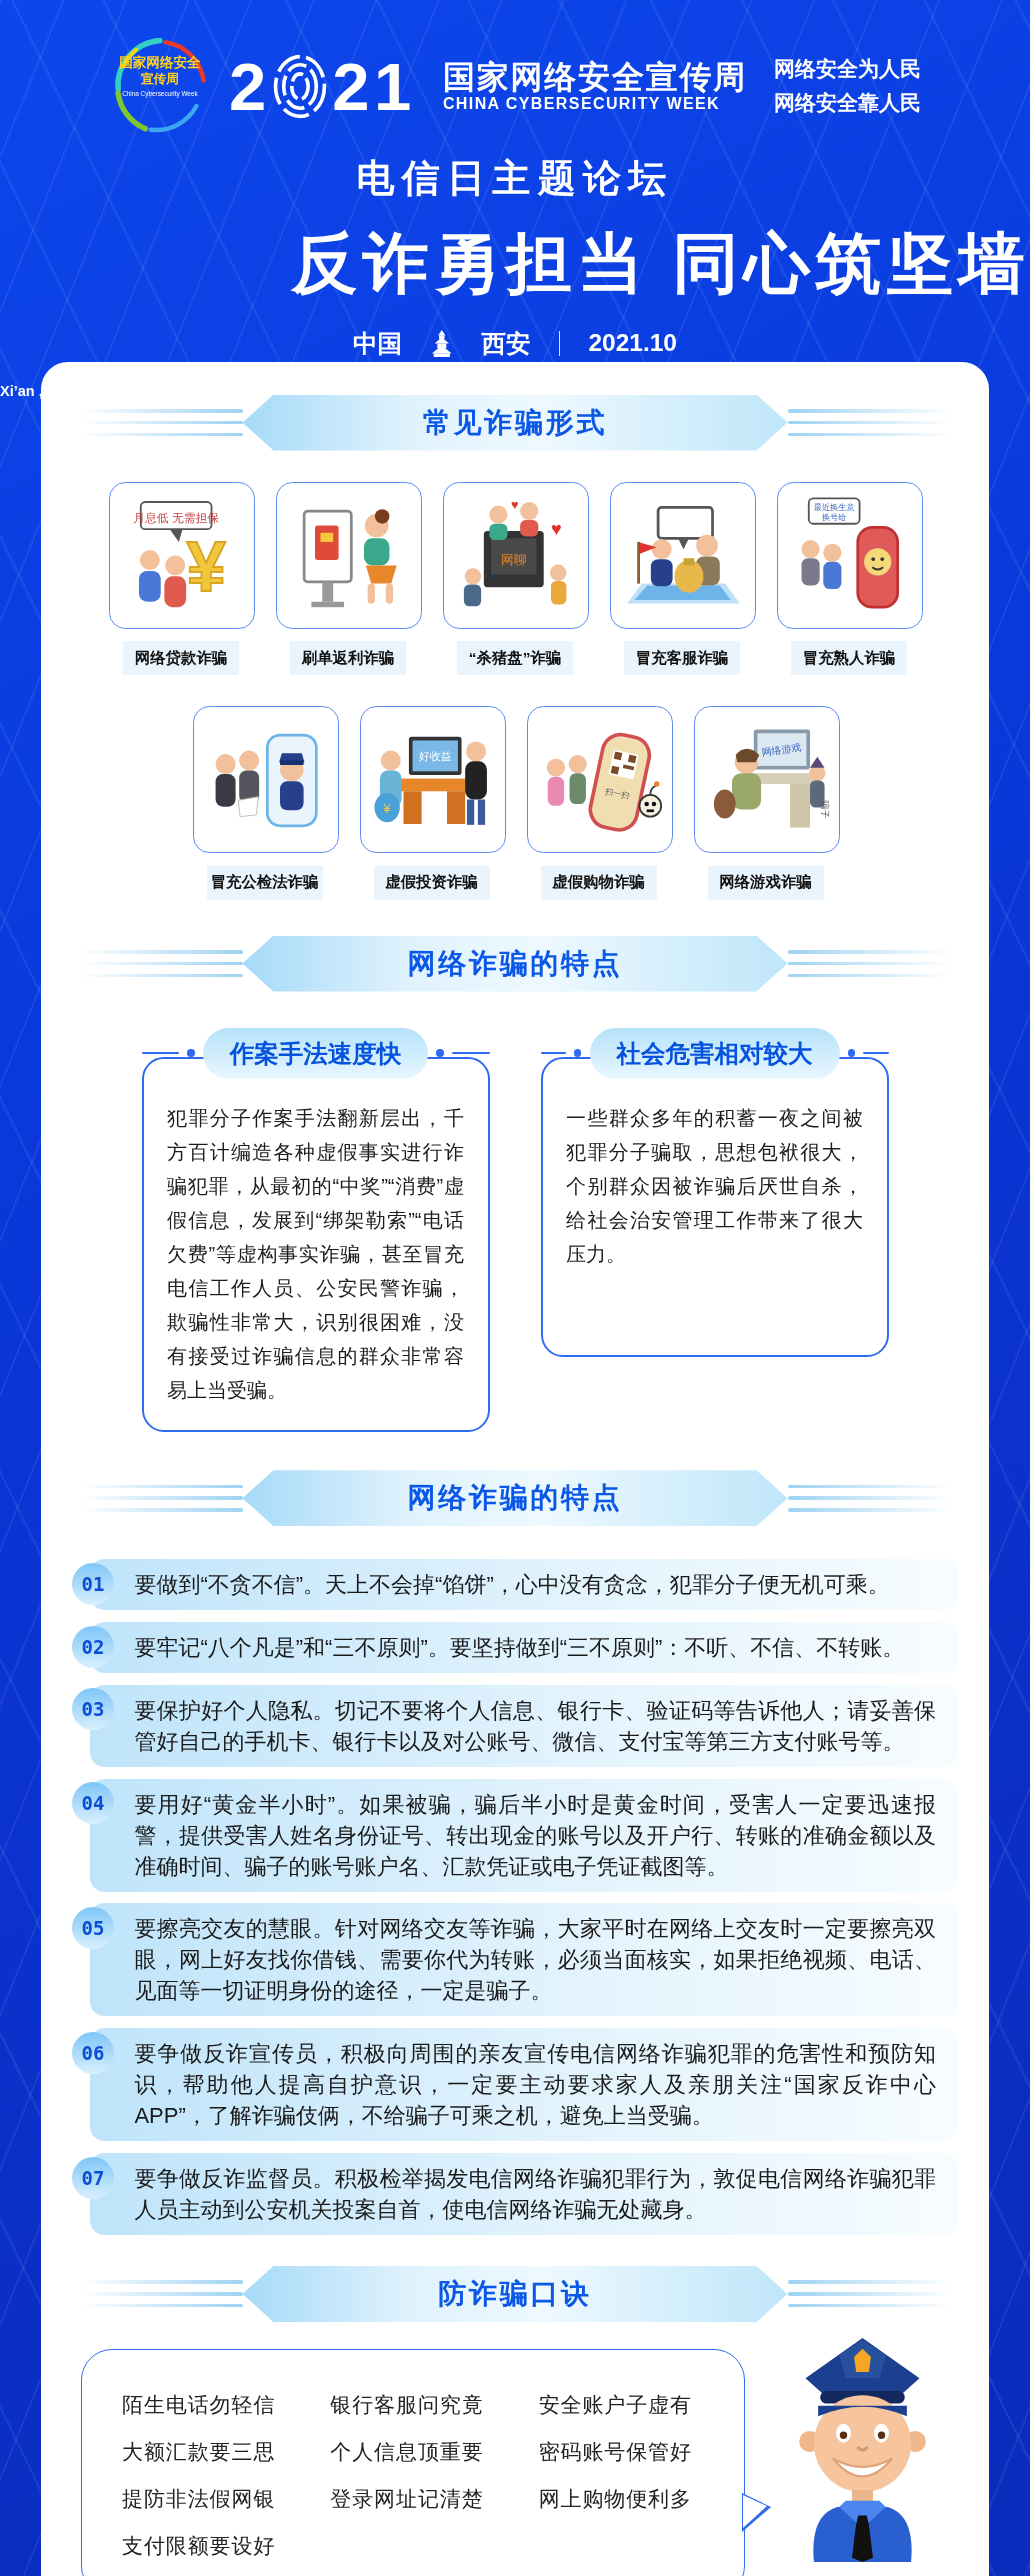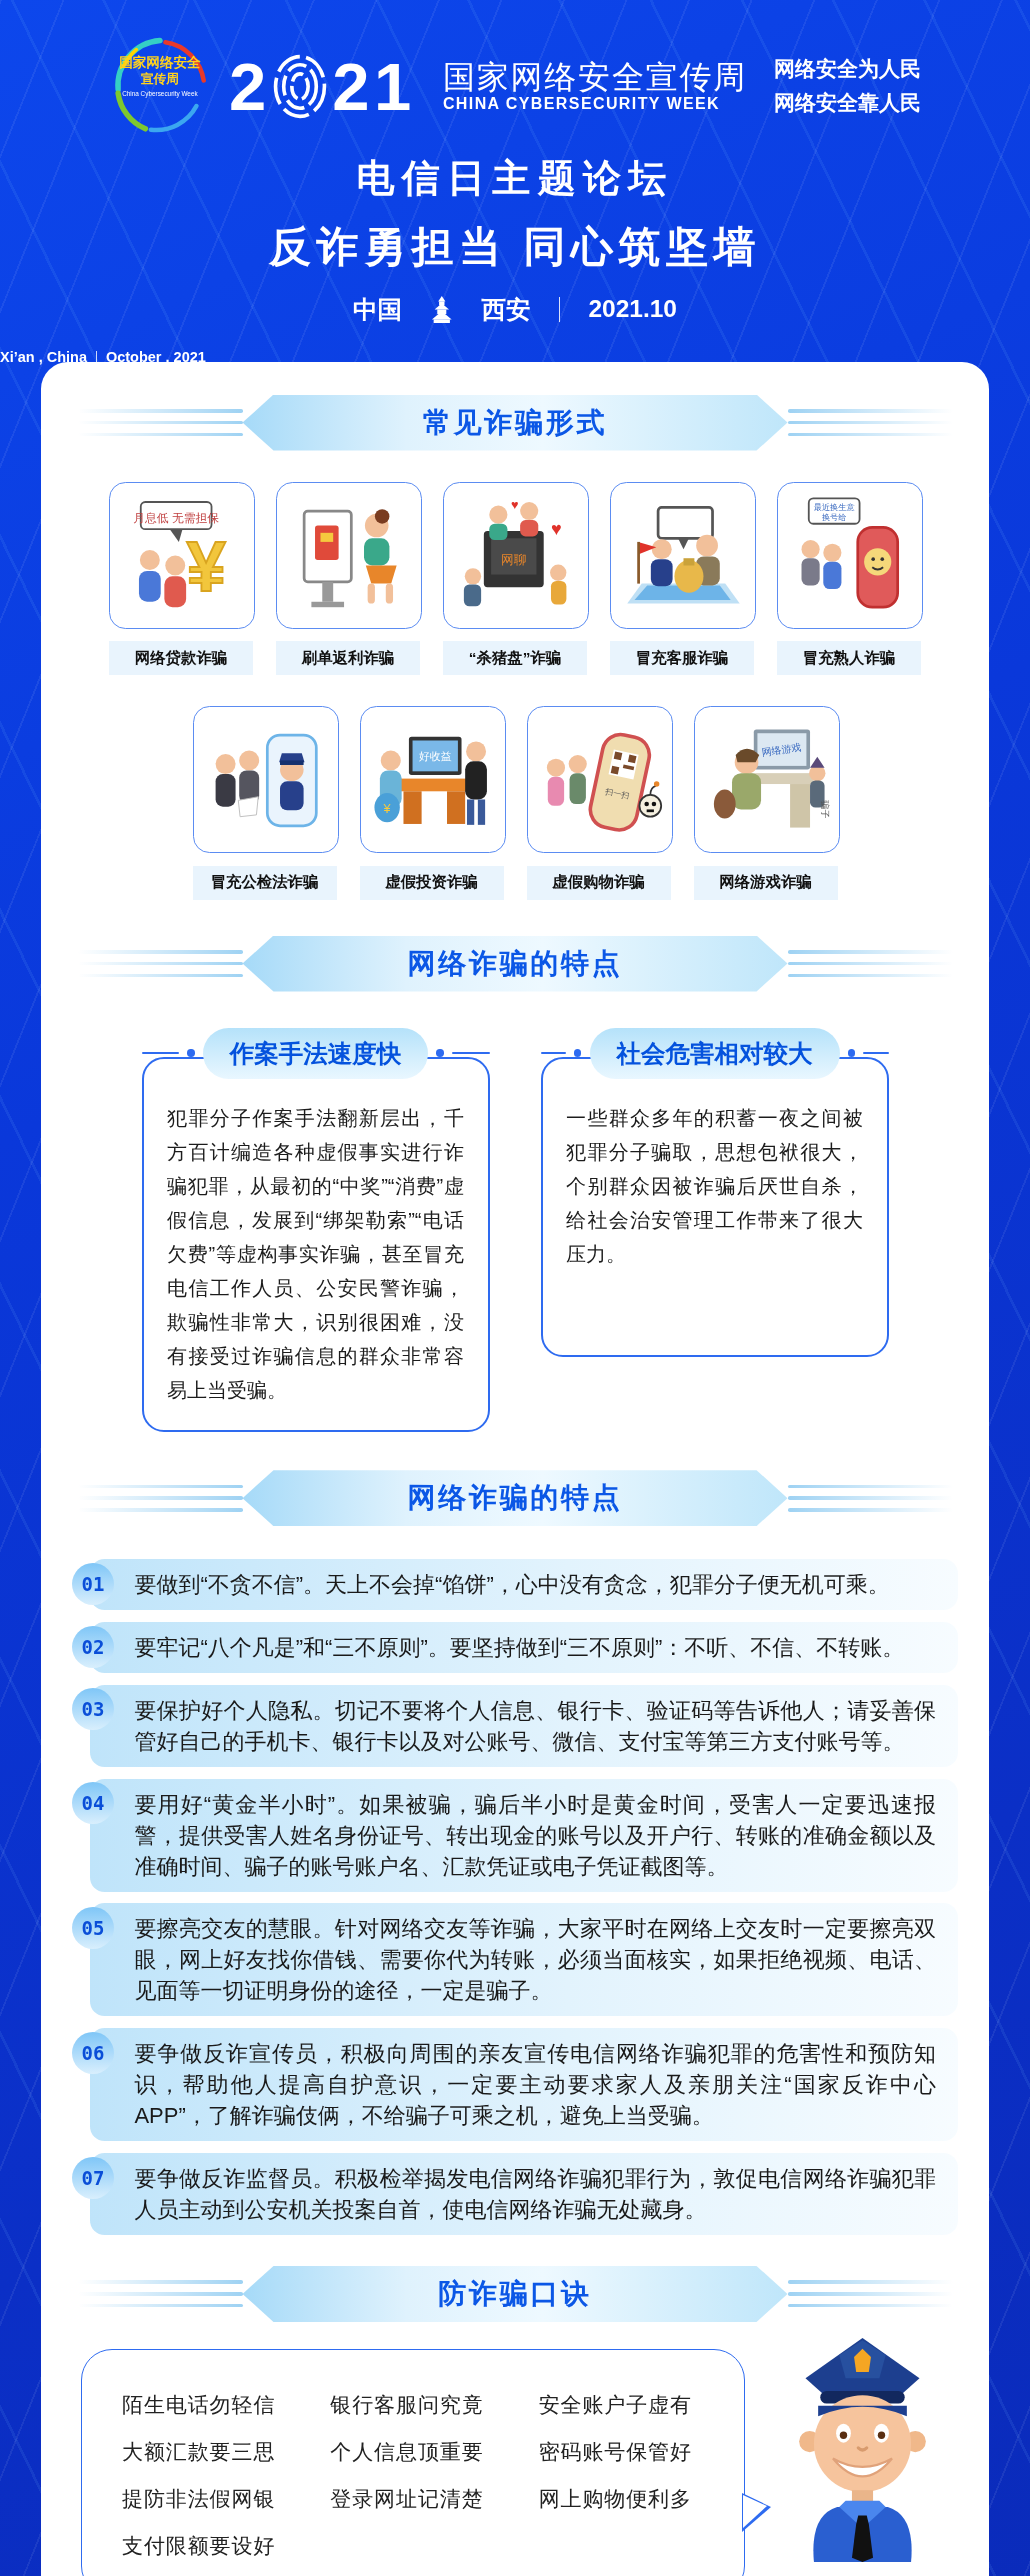--- a/index.html
+++ b/index.html
@@ -13,46 +13,46 @@
   .hdr{position:relative;z-index:2;color:#fff;padding-top:35px;height:327px;flex:0 0 auto;}
   .hdr-row1{display:flex;align-items:center;justify-content:center;gap:18px;}
   .logo-swirl{position:relative;width:102px;height:102px;flex:0 0 auto;}
   .logo-text{position:absolute;left:0;top:20px;width:102px;text-align:center;line-height:1.25;}
   .logo-t1{color:#ffd21e;font-weight:bold;font-size:13.6px;}
   .logo-t2{color:#ffd21e;font-weight:bold;font-size:12.7px;}
   .logo-t3{color:#fff;font-size:6.4px;margin-top:1.8px;}
   .year-block{display:flex;align-items:center;gap:3.6px;}
   .year-digit{font-size:67px;font-weight:800;letter-spacing:0.9px;line-height:1;}
   .brand{margin-left:12.7px;}
-  .brand-cn{font-size:32px;font-weight:400;letter-spacing:1.8px;line-height:1.15;}
+  .brand-cn{font-size:32px;font-weight:700;letter-spacing:1.8px;line-height:1.15;}
   .brand-en{font-size:16px;font-weight:700;letter-spacing:1.4px;}
   .slogan{margin-left:9px;font-size:21px;font-weight:700;line-height:1.6;}
   .forum-title{text-align:center;font-size:38px;font-weight:800;letter-spacing:7.3px;margin-top:16.4px;}
-  .main-title{text-align:center;font-size:42px;font-weight:800;letter-spacing:5.5px;margin-top:14.5px;}
+  .main-title{text-align:right;font-size:66px;font-weight:800;letter-spacing:5.5px;margin-top:14.5px;}
   .loc-row{display:flex;align-items:center;justify-content:center;gap:28px;margin-top:18px;font-size:24.5px;font-weight:800;}
   .loc-sep{width:1.8px;height:25.4px;background:rgba(255,255,255,0.85);}
   .loc-en{display:flex;align-items:center;justify-content:flex-start;gap:9px;margin-top:23px;font-size:14.5px;font-weight:700;}
   .loc-en .sep2{width:0.9px;height:12.7px;background:rgba(255,255,255,0.8);}
   
   .panel{position:relative;z-index:2;background:#ffffff;margin:0 41px;border-radius:27px;padding:23.6px 31px 31px;flex:1 1 auto;}
   
   .ribbon{display:flex;align-items:center;margin:9px 5.5px 0;}
   .rlines{flex:1;display:flex;flex-direction:column;gap:8.2px;}
   .rlines span{height:3.6px;border-radius:1.8px;}
   .rlines.left span{background:linear-gradient(90deg,rgba(156,210,243,0),#9ed2f3);}
   .rlines.right span{background:linear-gradient(270deg,rgba(156,210,243,0),#9ed2f3);}
   .rbanner{width:545px;height:56px;display:flex;align-items:center;justify-content:center;
     background:linear-gradient(90deg,#a6daf8 0%,#dff2fd 30%,#eef9ff 55%,#bfe6fa 100%);
     clip-path:polygon(31px 0,calc(100% - 31px) 0,100% 50%,calc(100% - 31px) 100%,31px 100%,0 50%);}
   .rbanner span{font-size:28px;font-weight:800;color:#0b57e6;letter-spacing:2.7px;}
   
   .cards{display:flex;justify-content:center;gap:23px;margin-top:31px;}
   .card{width:144px;}
   .card-img{width:144px;height:145px;border:1.8px solid #5b8cf2;border-radius:16.4px;background:#fff;display:flex;align-items:center;justify-content:center;overflow:hidden;}
-  .card-label{margin:12.7px auto 0;width:144px;background:#e9f4fd;color:#111;font-size:15.4px;font-weight:700;text-align:center;padding:6.4px 0;}
+  .card-label{margin:12.7px auto 0;width:116px;background:#e9f4fd;color:#111;font-size:15.4px;font-weight:700;text-align:center;padding:6.4px 0;}
   
   .boxes{display:flex;justify-content:center;gap:51px;margin-top:36px;}
   .fbox-wrap{width:348px;}
   .pill-row{display:flex;align-items:center;justify-content:center;position:relative;z-index:2;margin-bottom:-22px;}
   .pill-line{width:69px;height:2.7px;background:#2e6bf0;border-radius:1.8px;}
   .pill-dot{width:7.3px;height:7.3px;border-radius:50%;background:#2e6bf0;margin:0 8.2px;flex:0 0 auto;}
   .pill{background:linear-gradient(#b5e2fa,#e9f7ff);border-radius:908px;padding:9px 27px;font-size:24.5px;font-weight:800;color:#0452dd;white-space:nowrap;}
   .fbox{border:2.7px solid #2e6bf0;border-radius:22px;background:#fff;padding:42px 23.6px 23.6px;min-height:300px;box-sizing:border-box;}
   .fbox p{margin:0;font-size:20px;line-height:34px;color:#1c1c1c;text-align:justify;}
   

